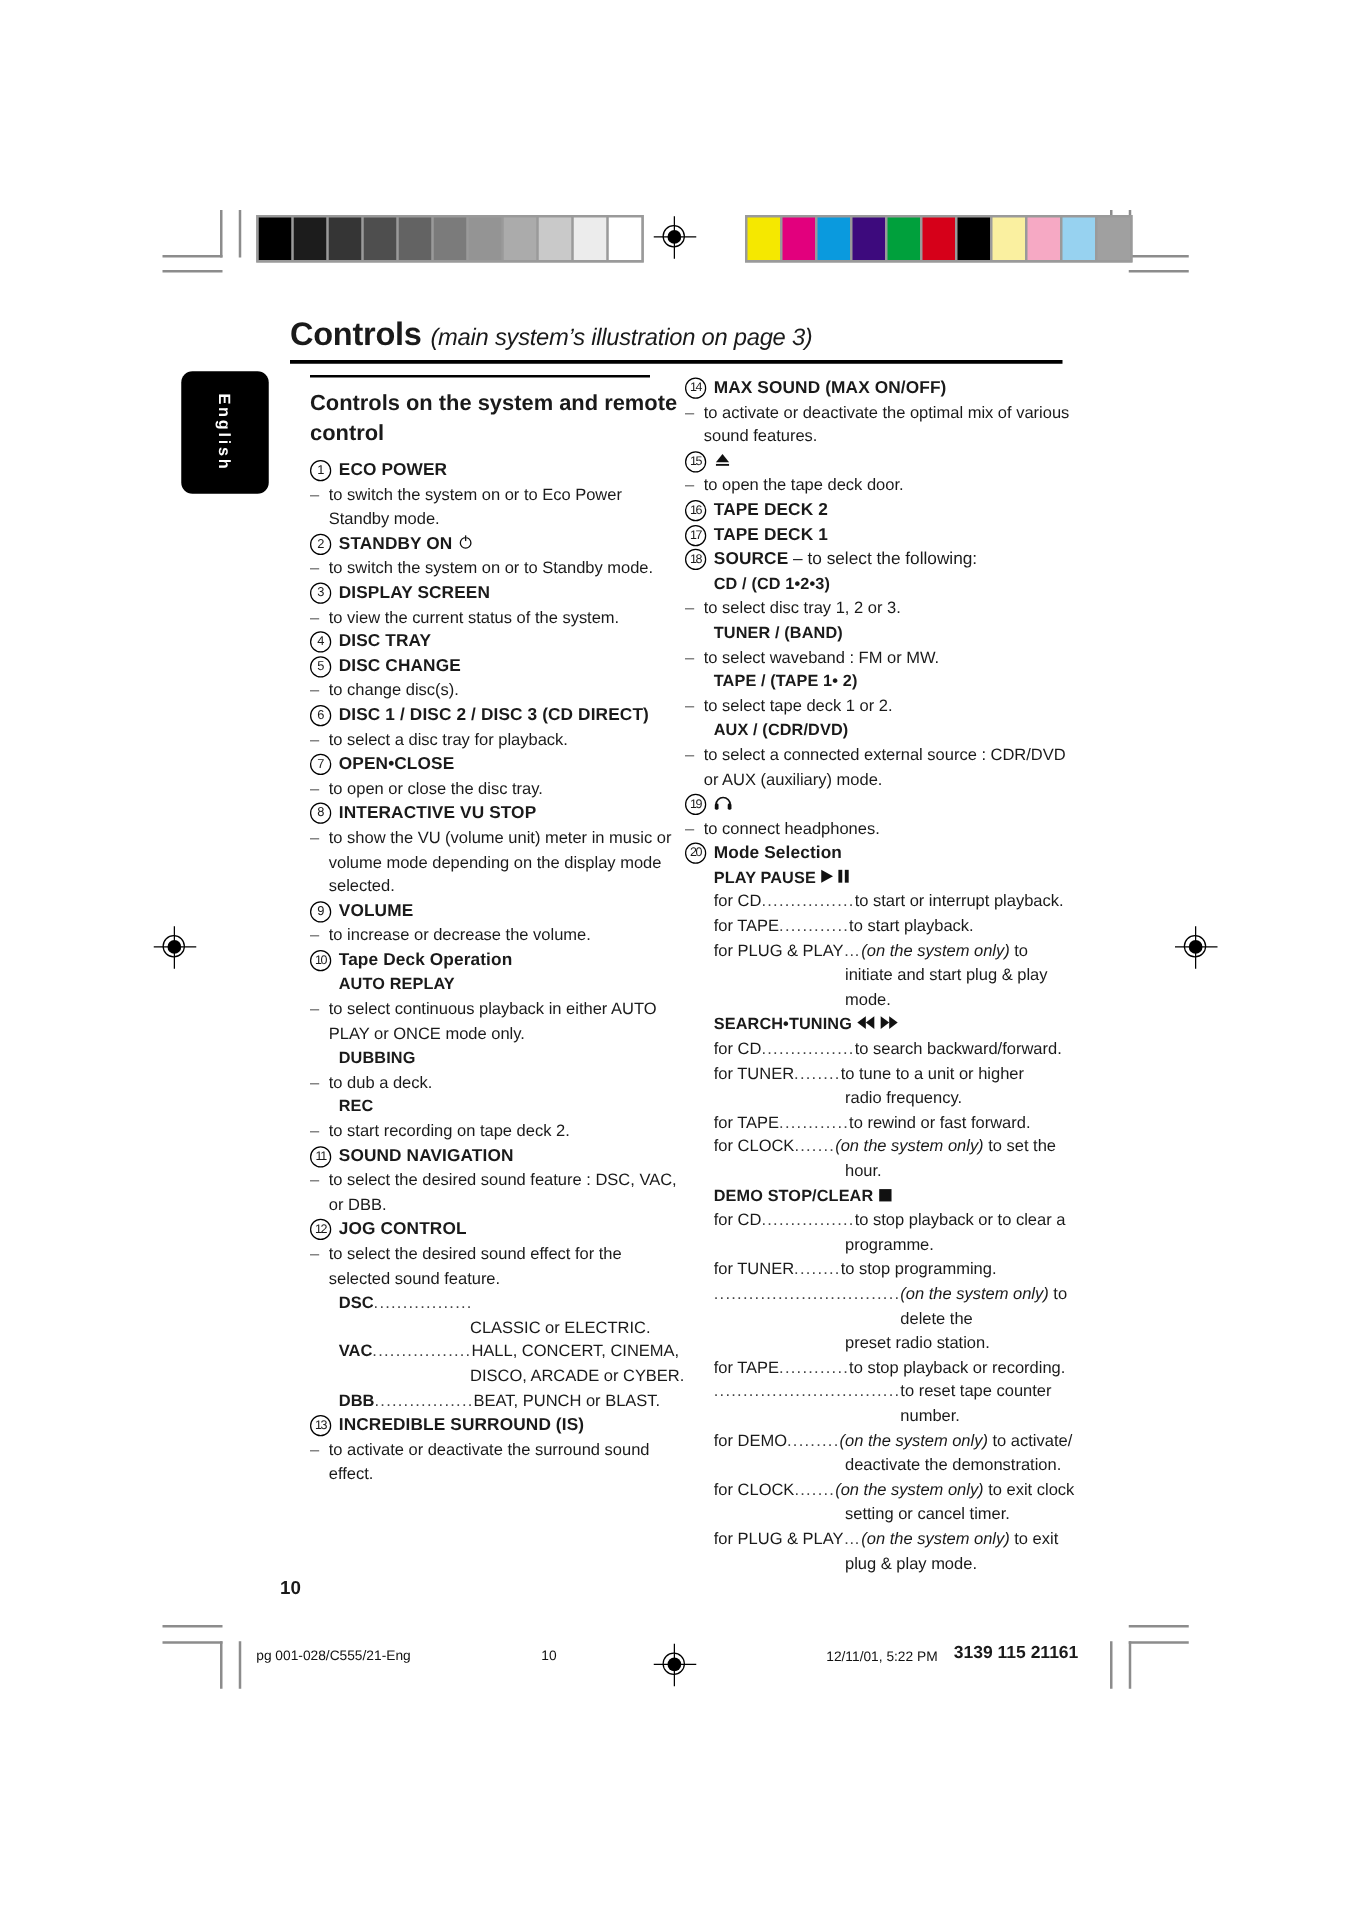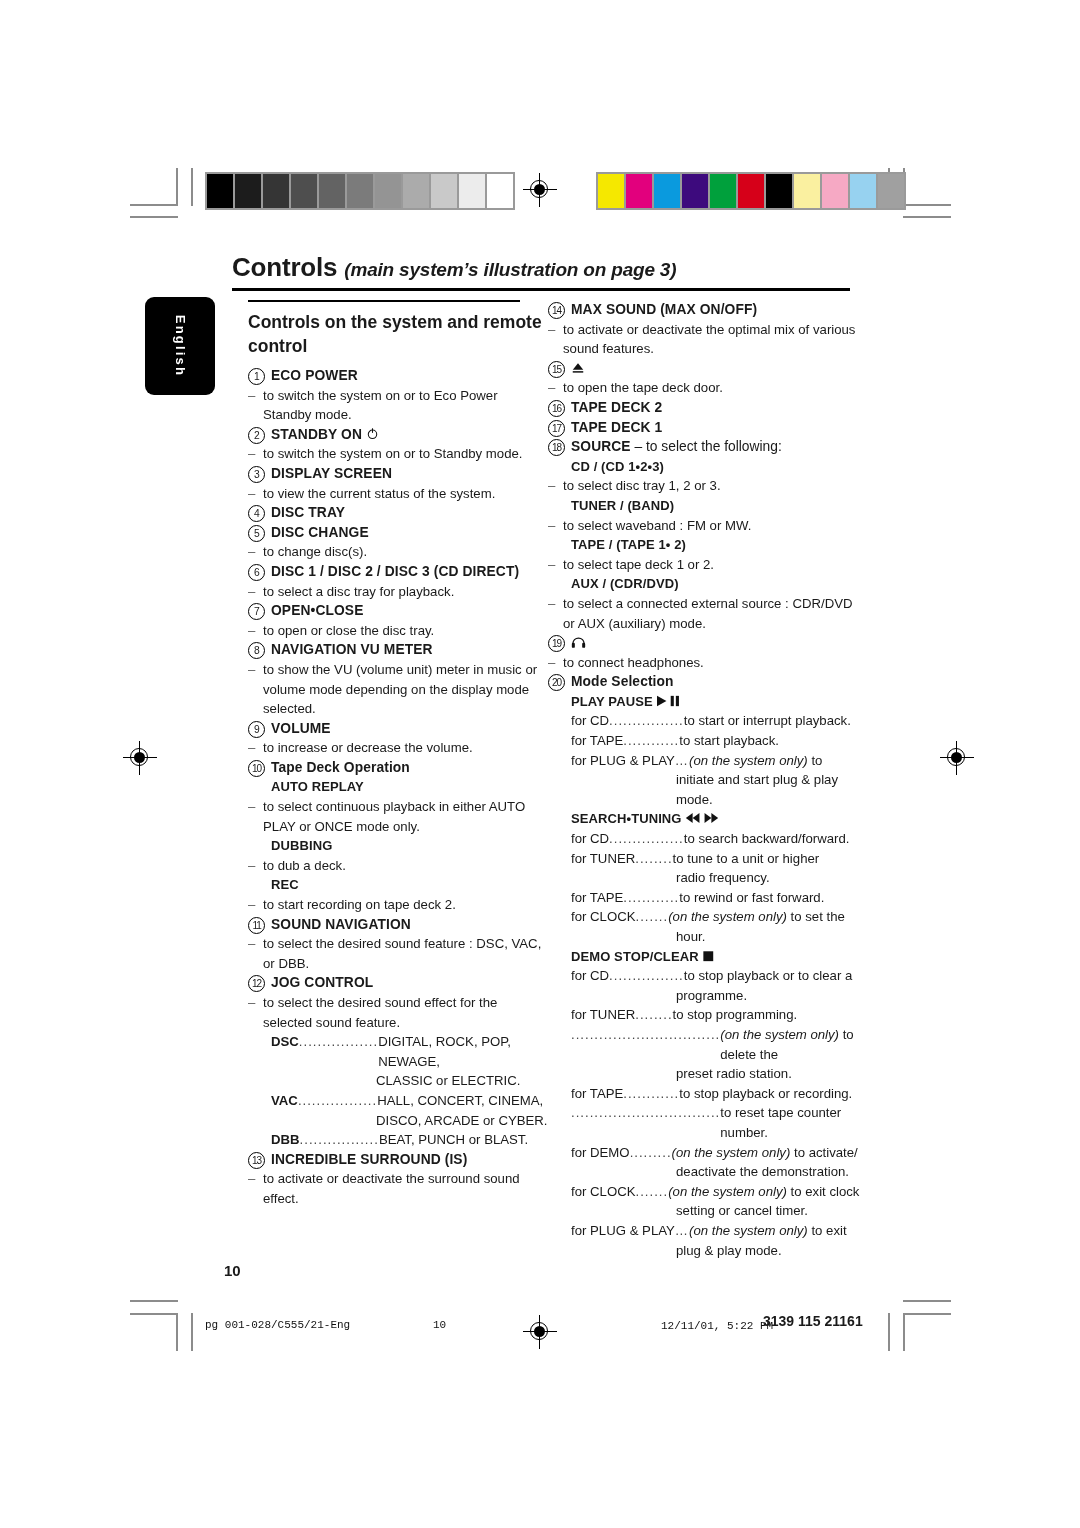--- a/index.html
+++ b/index.html
@@ -60,21 +60,21 @@
     position: absolute;
     left: 232px; top: 252px;
     font-size: 26px;
     font-weight: bold;
     letter-spacing: -0.2px;
     white-space: nowrap;
   }
   .doc-title .sub {
     font-size: 19px;
     font-style: italic;
-    font-weight: bold;
+    font-weight: normal;
   }
   .title-rule {
     position: absolute;
     left: 232px; top: 288px;
     width: 618px; height: 3px;
     background: #000;
   }
 
   .lang-tab {
     position: absolute;
@@ -175,21 +175,20 @@
     left: 224px; top: 1262px;
     font-size: 15px;
     font-weight: bold;
   }
 
   .footer-text {
     position: absolute;
     font-size: 11px;
     color: #111;
     white-space: nowrap;
-    font-family: Liberation Mono, monospace;
   }
   .footer-code {
     position: absolute;
     font-size: 14px;
     font-weight: bold;
     white-space: nowrap;
   }
 </style>
 </head>
 <body>
@@ -348,21 +347,21 @@
             <span class="head"><span>OPEN•CLOSE</span></span>
           </div>
           <div class="dash">
             <span class="d">–</span>
             <span class="t">to open or close the disc tray.</span>
           </div>
         </div>
         <div>
           <div class="entry">
             <span class="num">8</span>
-            <span class="head"><span>NAVIGATION VU METER</span></span>
+            <span class="head"><span>INTERACTIVE VU STOP</span></span>
           </div>
           <div class="dash">
             <span class="d">–</span>
             <span class="t">to show the VU (volume unit) meter in music or volume mode depending on the display mode selected.</span>
           </div>
         </div>
         <div>
           <div class="entry">
             <span class="num">9</span>
             <span class="head"><span>VOLUME</span></span>
@@ -408,21 +407,20 @@
             <span class="num wide">12</span>
             <span class="head"><span>JOG CONTROL</span></span>
           </div>
           <div class="dash">
             <span class="d">–</span>
             <span class="t">to select the desired sound effect for the selected sound feature.</span>
           </div>
           <div class="lead">
             <span class="k">DSC</span>
             <span class="dots"> ................. </span>
-            <span class="v">DIGITAL, ROCK, POP, NEWAGE,</span>
           </div>
           <div class="cont">CLASSIC or ELECTRIC.</div>
           <div class="lead">
             <span class="k">VAC</span>
             <span class="dots"> ................. </span>
             <span class="v">HALL, CONCERT, CINEMA,</span>
           </div>
           <div class="cont">DISCO, ARCADE or CYBER.</div>
           <div class="lead">
             <span class="k">DBB</span>

